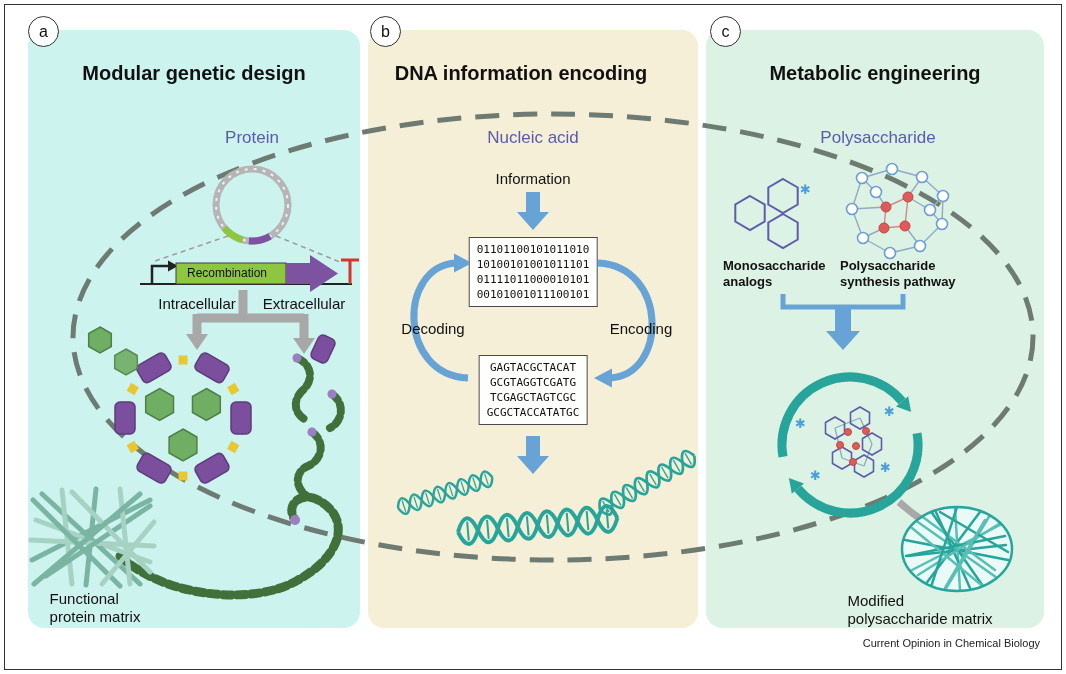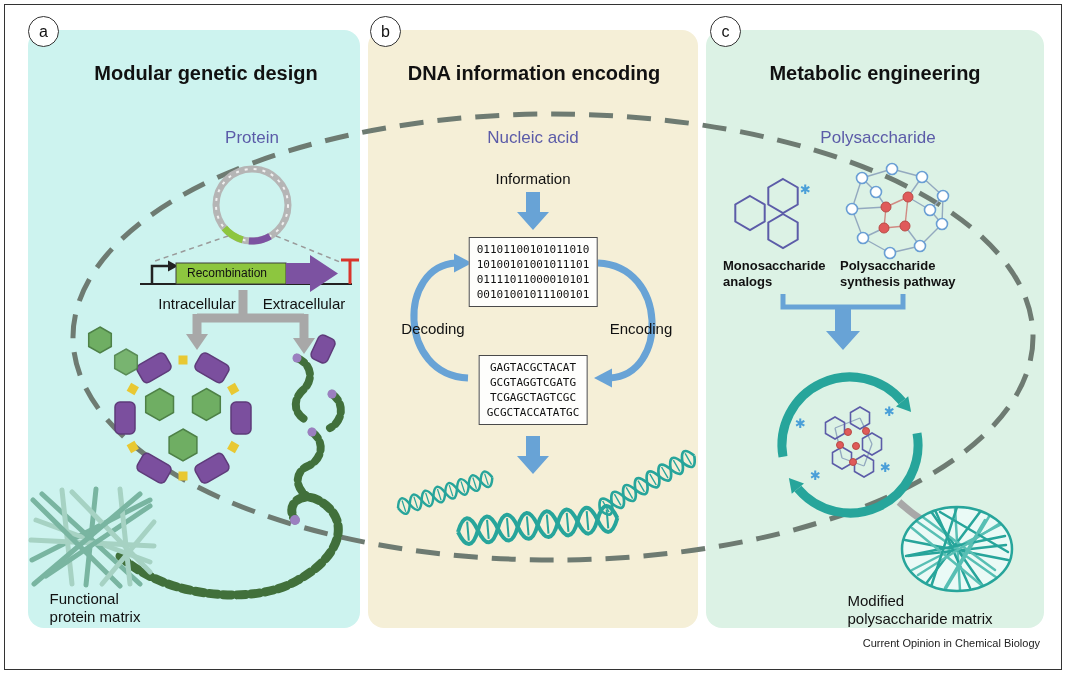--- a/index.html
+++ b/index.html
@@ -19,21 +19,21 @@
   .panel-a{left:28px;width:332px;background:var(--panel_a_bg);}
   .panel-b{left:368px;width:330px;background:var(--panel_b_bg);}
   .panel-c{left:706px;width:338px;background:var(--panel_c_bg);}
   .art{position:absolute;left:0;top:0;pointer-events:none;}
   .badge{position:absolute;top:16px;width:29px;height:29px;border-radius:50%;background:#fff;
          border:1.5px solid #333;display:flex;align-items:center;justify-content:center;
          font-size:16px;color:#111;z-index:5;}
   .badge-a{left:28px;} .badge-b{left:370px;} .badge-c{left:710px;}
   .ptitle{position:absolute;top:62px;font-size:20px;font-weight:bold;color:var(--title_text);
           text-align:center;z-index:4;}
-  .ptitle-a{left:28px;width:332px;padding-left:12px;} .ptitle-b{left:369px;width:330px;} .ptitle-c{left:706px;width:338px;}
+  .ptitle-a{left:28px;width:332px;} .ptitle-b{left:356px;width:330px;} .ptitle-c{left:706px;width:338px;}
   .lbl{position:absolute;z-index:4;white-space:nowrap;}
   .center{transform:translateX(-50%);}
   .sub{font-size:17px;color:var(--subtitle_text);}
   .plain{font-size:15px;color:#111;}
   .small{font-size:13px;color:#111;line-height:16px;white-space:normal;font-weight:bold;}
   .cap{font-size:15px;color:#111;line-height:18px;white-space:normal;}
   .cassette-lbl{font-size:12px;color:#111;width:102px;height:21px;line-height:21px;text-align:center;}
   .codebox{position:absolute;transform:translateX(-50%);border:1px solid #4a4a4a;background:#fefefc;
            font-family:"DejaVu Sans Mono",monospace;font-size:11px;line-height:15px;text-align:center;
            padding:4px 7px;z-index:4;}

